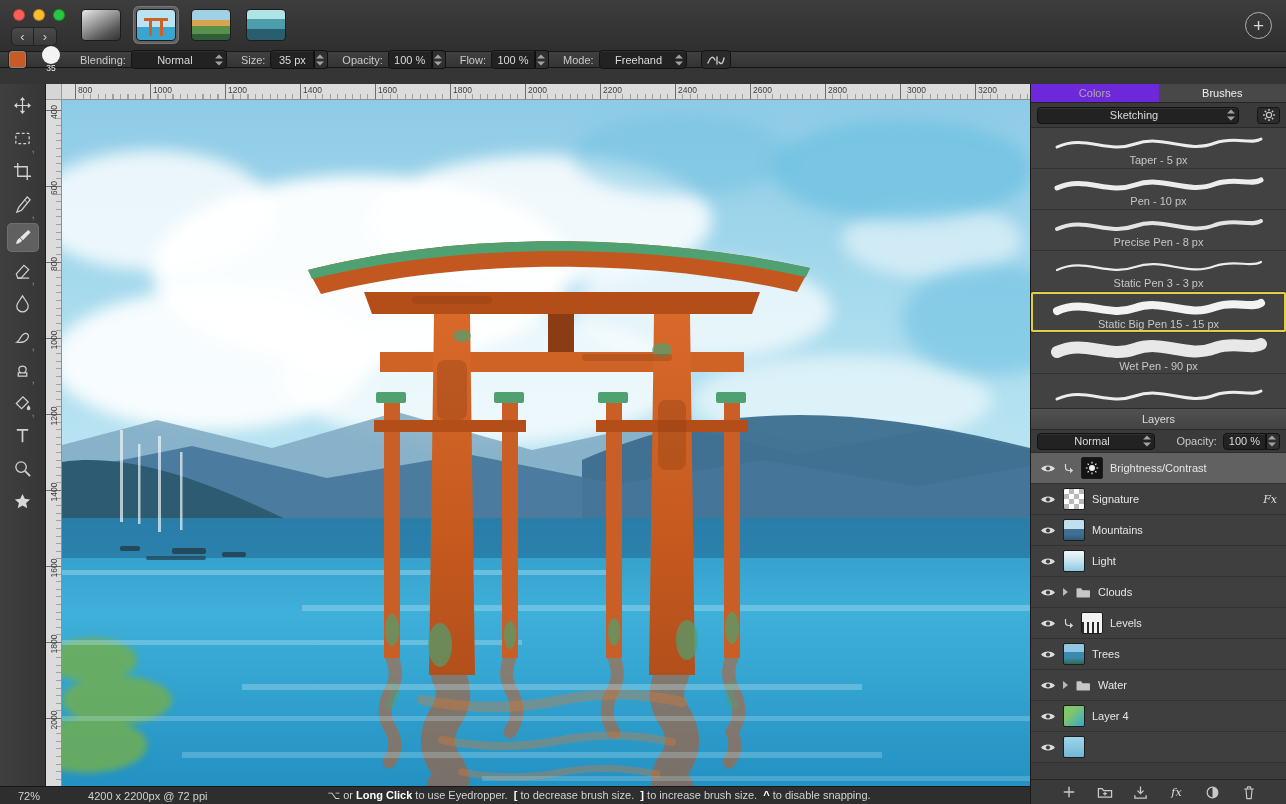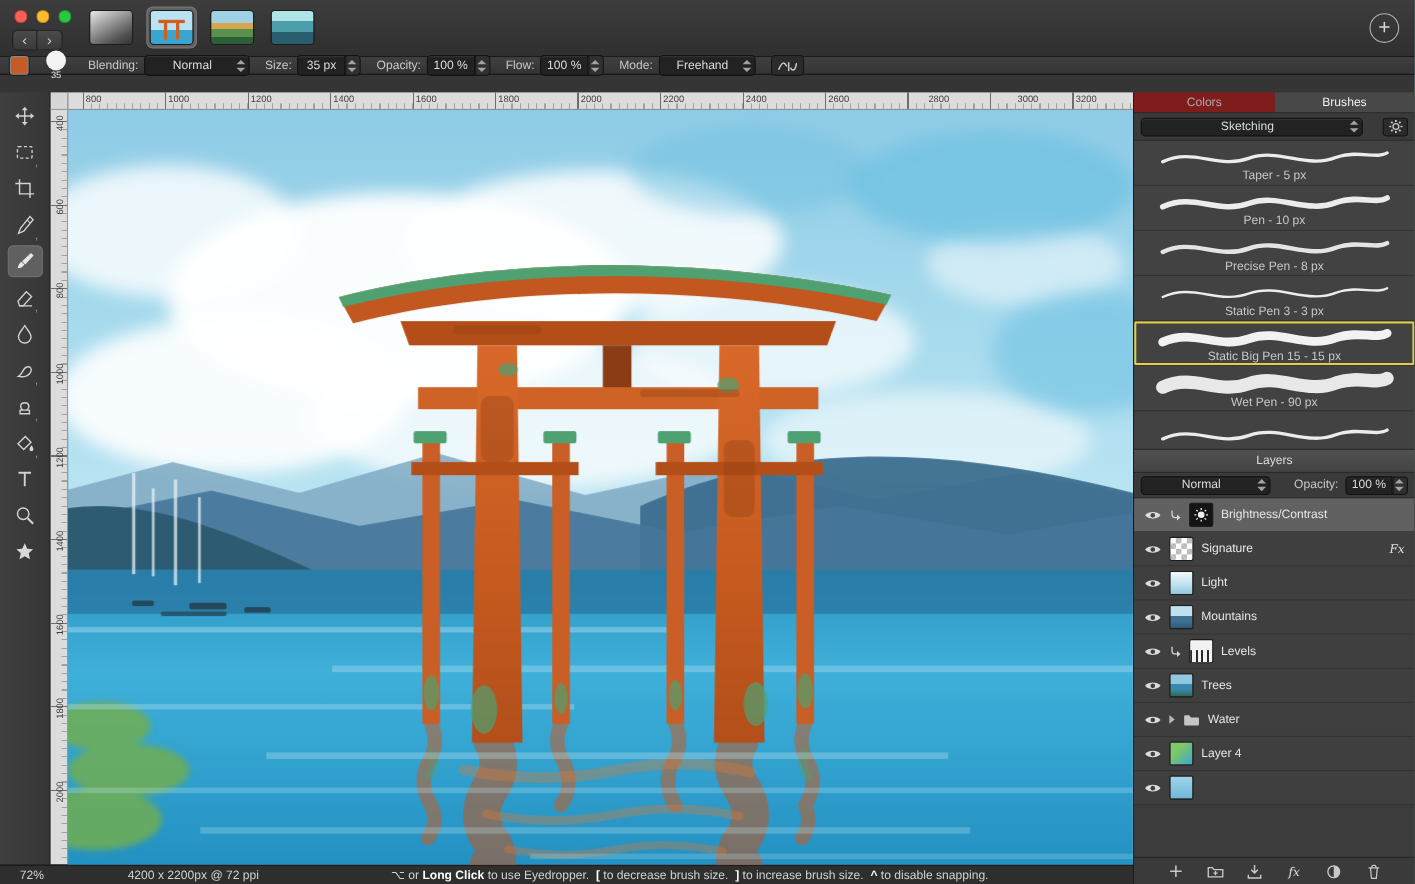--- a/index.html
+++ b/index.html
@@ -63,28 +63,28 @@
     background-size:100% 100%,5px 100%;background-position:0 10px,100% 10px;background-repeat:no-repeat;}
   .vlabel{position:absolute;left:-7px;width:30px;height:16px;line-height:16px;text-align:center;font-size:8.5px;color:#3e3e3e;transform:rotate(-90deg);}
 
   
   #canvas{position:absolute;left:62px;top:100px;width:968px;height:686px;background:#9fd4ea;overflow:hidden;}
   #canvas svg{display:block;}
 
   
   #statusbar{position:absolute;left:0;bottom:0;width:1030px;height:18px;background:#2e2e2e;border-top:1px solid #171717;display:flex;align-items:center;font-size:11px;color:#d2d2d2;}
   .sb-zoom{margin-left:18px;}
-  .sb-dims{margin-left:76px;}
+  .sb-dims{margin-left:48px;}
   .sb-hint{margin-left:120px;white-space:pre;}
   .sb-hint .b{font-weight:bold;color:#fff;}
 
   
   #panel{position:absolute;left:1030px;top:84px;width:256px;bottom:0;background:#3e3e3e;border-left:1px solid #1b1b1b;font-size:11px;color:#d8d8d8;}
   .ptabs{display:flex;height:19px;border-bottom:1px solid #242424;}
-  .ptab{flex:1;display:flex;align-items:center;justify-content:center;background:#7f1d1d;color:#ababab;}
+  .ptab{flex:1;display:flex;align-items:center;justify-content:center;background:#6d28d9;color:#ababab;}
   .ptab.active{background:#484848;color:#f0f0f0;}
   .catrow{height:25px;display:flex;align-items:center;padding:0 6px;gap:18px;background:#3a3a3a;border-bottom:1px solid #292929;}
   .catrow .dd{flex:1;height:17px;}
   .gearbtn{width:23px;height:17px;background:#2b2b2b;border:1px solid #161616;border-radius:3px;display:flex;align-items:center;justify-content:center;flex:none;}
   #brushlist{height:280px;overflow:hidden;background:#424242;}
   .brush{height:41px;border-bottom:1px solid #333;display:flex;flex-direction:column;align-items:center;justify-content:center;position:relative;}
   .brush.partial{height:34px;border-bottom:none;justify-content:flex-start;padding-top:8px;}
   .brush .blabel{font-size:11px;color:#c6c6c6;line-height:1;margin-top:1px;}
   .brush.selected{box-shadow:inset 0 0 0 2px #e3cf45;border-radius:2px;}
   .layershdr{height:22px;background:linear-gradient(#515151,#434343);border-top:1px solid #292929;border-bottom:1px solid #292929;display:flex;align-items:center;justify-content:center;color:#dcdcdc;}
@@ -280,22 +280,22 @@
       <span class="hlabel" style="left: 16px;">800</span>
       <span class="hlabel" style="left: 91px;">1000</span>
       <span class="hlabel" style="left: 166px;">1200</span>
       <span class="hlabel" style="left: 241px;">1400</span>
       <span class="hlabel" style="left: 316px;">1600</span>
       <span class="hlabel" style="left: 391px;">1800</span>
       <span class="hlabel" style="left: 466px;">2000</span>
       <span class="hlabel" style="left: 541px;">2200</span>
       <span class="hlabel" style="left: 616px;">2400</span>
       <span class="hlabel" style="left: 691px;">2600</span>
-      <span class="hlabel" style="left: 782px;">2800</span>
-      <span class="hlabel" style="left: 863px;">3000</span>
+      <span class="hlabel" style="left: 766px;">2800</span>
+      <span class="hlabel" style="left: 845px;">3000</span>
       <span class="hlabel" style="left: 916px;">3200</span>
     </div>
   <div id="rulerv">
       <span class="vlabel" style="top: 4px;">400</span>
       <span class="vlabel" style="top: 80px;">600</span>
       <span class="vlabel" style="top: 156px;">800</span>
       <span class="vlabel" style="top: 232px;">1000</span>
       <span class="vlabel" style="top: 308px;">1200</span>
       <span class="vlabel" style="top: 384px;">1400</span>
       <span class="vlabel" style="top: 460px;">1600</span>
@@ -544,30 +544,41 @@
           </svg>
         <div class="lthumb t-checker"></div>
         <span class="lname">Signature</span>
         <span class="lright fxtext">Fx</span>
       </div>
       <div class="layer">
         <svg class="eye" width="16" height="11" viewBox="0 0 16 11">
             <path d="M1 5.5 C4 1.5 12 1.5 15 5.5 C12 9.5 4 9.5 1 5.5 Z" fill="#dcdcdc"></path>
             <circle cx="8" cy="5.5" r="2.1" fill="#3f3f3f"></circle>
           </svg>
+        <div class="lthumb t-mountains"></div>
+        <span class="lname">Mountains</span>
+      </div>
+      <div class="layer">
+        <svg class="eye" width="16" height="11" viewBox="0 0 16 11">
+            <path d="M1 5.5 C4 1.5 12 1.5 15 5.5 C12 9.5 4 9.5 1 5.5 Z" fill="#dcdcdc"></path>
+            <circle cx="8" cy="5.5" r="2.1" fill="#3f3f3f"></circle>
+          </svg>
         <div class="lthumb t-light"></div>
         <span class="lname">Light</span>
       </div>
       <div class="layer">
         <svg class="eye" width="16" height="11" viewBox="0 0 16 11">
             <path d="M1 5.5 C4 1.5 12 1.5 15 5.5 C12 9.5 4 9.5 1 5.5 Z" fill="#dcdcdc"></path>
             <circle cx="8" cy="5.5" r="2.1" fill="#3f3f3f"></circle>
           </svg>
-        <div class="lthumb t-mountains"></div>
-        <span class="lname">Mountains</span>
+        <span class="disc"></span>
+        <svg width="16" height="13" viewBox="0 0 17 14">
+            <path d="M1.5 3.5 a1 1 0 0 1 1 -1 h4 l1.5 2 h7 a1 1 0 0 1 1 1 v6 a1 1 0 0 1 -1 1 h-12.5 a1 1 0 0 1 -1 -1 Z" fill="#c6c6c6"></path>
+          </svg>
+        <span class="lname">Clouds</span>
       </div>
       <div class="layer">
         <svg class="eye" width="16" height="11" viewBox="0 0 16 11">
             <path d="M1 5.5 C4 1.5 12 1.5 15 5.5 C12 9.5 4 9.5 1 5.5 Z" fill="#dcdcdc"></path>
             <circle cx="8" cy="5.5" r="2.1" fill="#3f3f3f"></circle>
           </svg>
         <svg width="11" height="11" viewBox="0 0 11 11">
             <path d="M2.5 1 v3.5 a3 3 0 0 0 3 3 h2" stroke="#d5d5d5" stroke-width="1.2" fill="none"></path>
             <path d="M7 4.8 l3.2 2.7 -3.2 2.7 Z" fill="#d5d5d5"></path>
           </svg>

